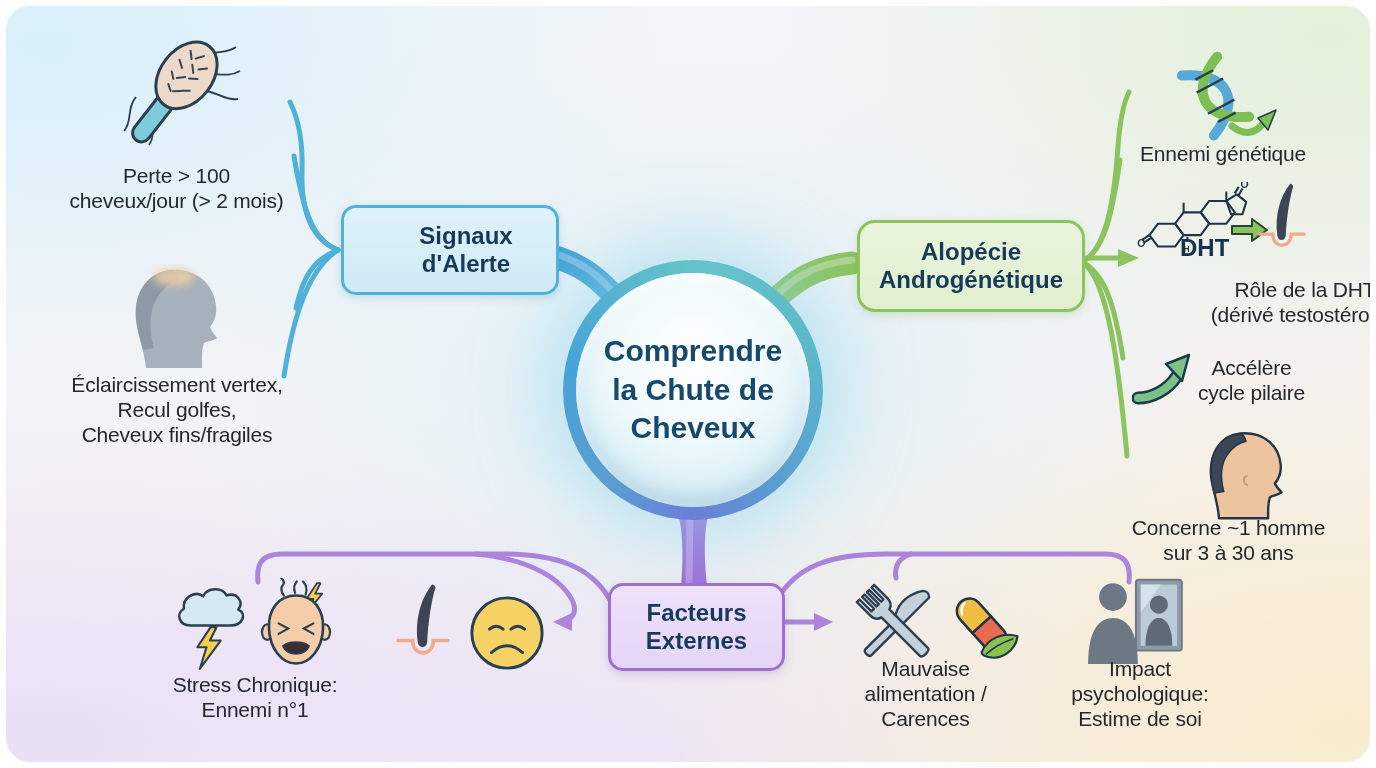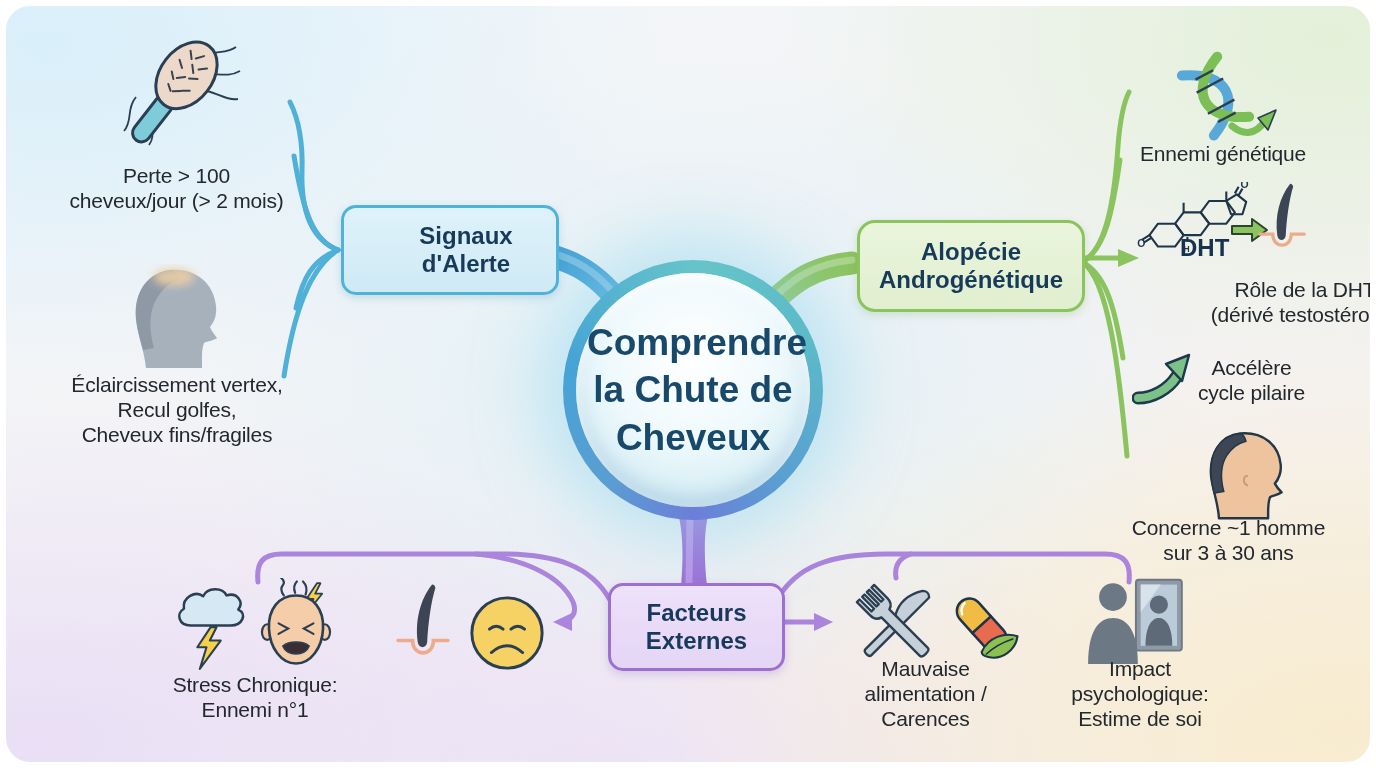--- a/index.html
+++ b/index.html
@@ -22,21 +22,21 @@
   .box-alert{left:335px;top:199px;width:180px;height:84px;background:linear-gradient(180deg,#def2fa,#cfeaf5);border:3px solid #4fb3d9;box-shadow:0 3px 8px rgba(60,130,170,.22);padding-left:32px;}
   .box-andro{left:851px;top:214px;width:222px;height:86px;background:linear-gradient(180deg,#eaf5dc,#e0efcf);border:3px solid #8bc45e;box-shadow:0 3px 8px rgba(110,160,70,.22);border-radius:18px;}
   .box-ext{left:602px;top:577px;width:171px;height:82px;background:linear-gradient(180deg,#eee1fa,#e4d5f6);border:3px solid #9d6fd0;box-shadow:0 3px 8px rgba(130,95,180,.25);text-align:center;}
   .center-node{position:absolute;z-index:2;left:557px;top:254px;width:260px;height:260px;border-radius:50%;
     background:conic-gradient(from 0deg,#66c4c9 0%,#5bb9c9 20%,#5a9ed2 38%,#6b7fd8 50%,#5a9ed2 62%,#45a3d6 78%,#66c4c9 100%);
     box-shadow:0 0 65px 22px rgba(150,216,238,.5);}
   .center-inner{position:absolute;inset:13px;border-radius:50%;
     background:radial-gradient(circle at 50% 36%,#ffffff 0%,#eef9fc 45%,#cdeaf2 85%,#bfe2ec 100%);
     box-shadow:inset 0 6px 14px rgba(255,255,255,.9), inset 0 -10px 18px rgba(90,140,190,.25);
     display:flex;align-items:center;justify-content:center;}
-  .center-title{width:212px;text-align:center;font-weight:bold;font-size:37px;line-height:1.28;color:#18496b;}
+  .center-title{width:212px;text-align:center;font-weight:bold;font-size:30px;line-height:1.28;color:#18496b;}
   .dht-item{position:absolute;z-index:2;left:1126px;top:172px;width:182px;height:96px;}
   .dht-label{position:absolute;left:48px;top:56px;font-weight:bold;font-size:24px;color:#16324f;}
 </style>
 </head>
 <body>
 
 <div class="card">
 
   <svg class="connectors" width="1376" height="768" viewBox="0 0 1376 768">
 

